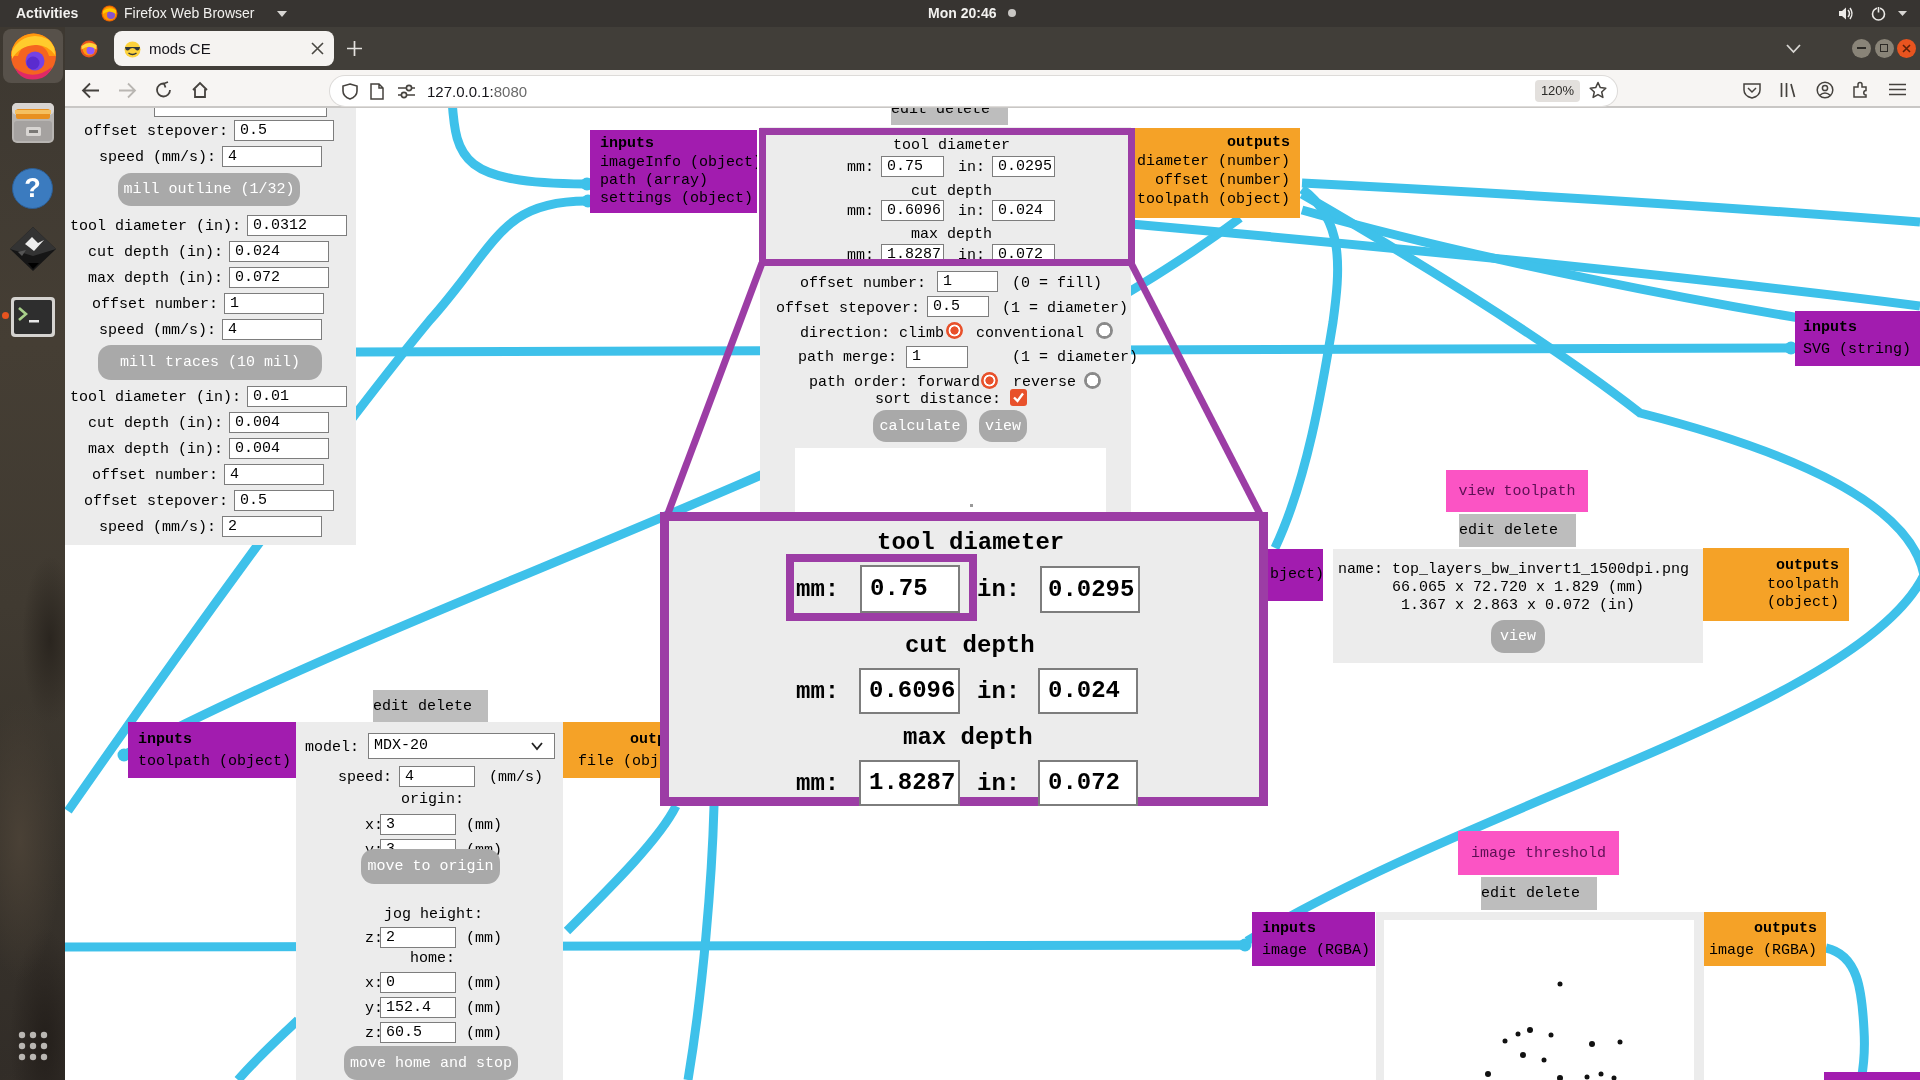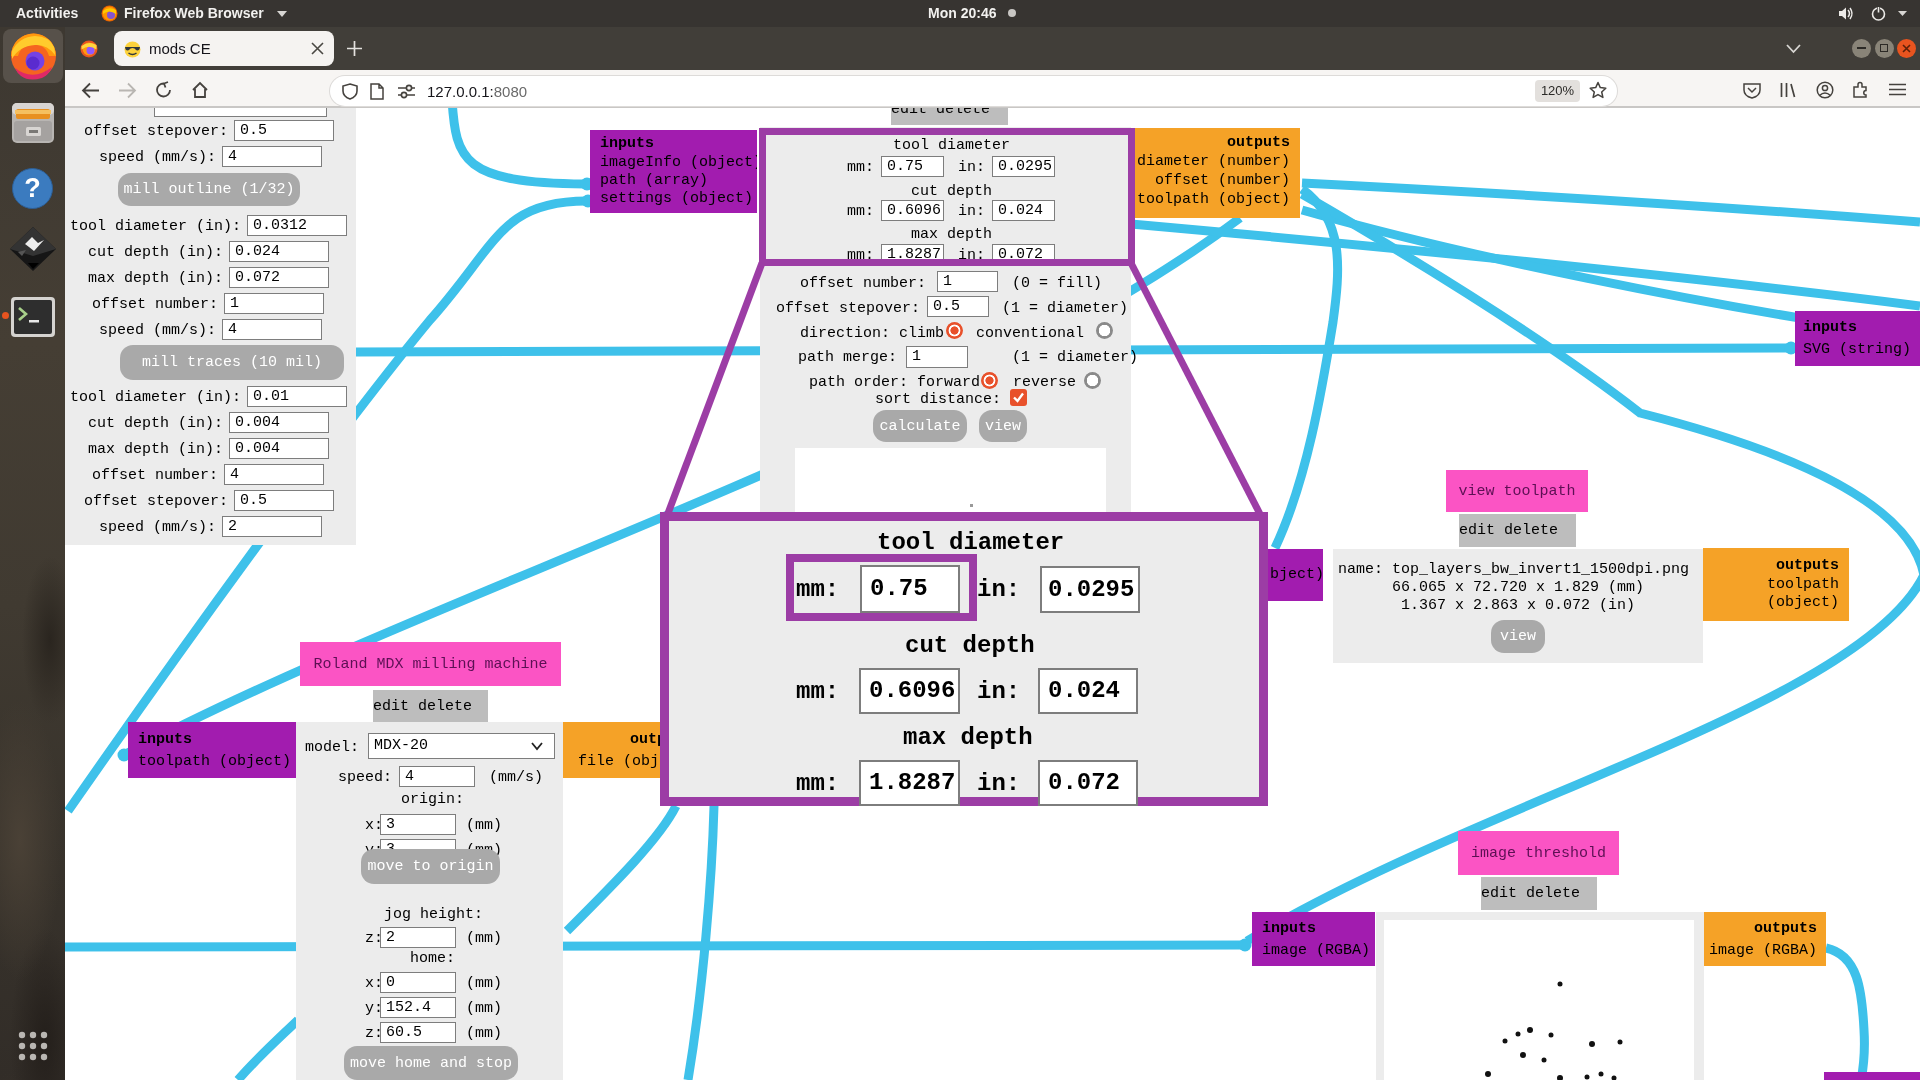--- a/index.html
+++ b/index.html
@@ -53,21 +53,21 @@
 <span class="t" style="left:70px;top:217px">tool diameter (in):</span>
     <div class="in" style="left:247px;top:215px;width:100px;height:21px">0.0312</div>
 <span class="t" style="left:88px;top:243px">cut depth (in):</span>
     <div class="in" style="left:229px;top:241px;width:100px;height:21px">0.024</div>
 <span class="t" style="left:88px;top:269px">max depth (in):</span>
     <div class="in" style="left:229px;top:267px;width:100px;height:21px">0.072</div>
 <span class="t" style="left:92px;top:295px">offset number:</span>
     <div class="in" style="left:224px;top:293px;width:100px;height:21px">1</div>
 <span class="t" style="left:99px;top:321px">speed (mm/s):</span>
     <div class="in" style="left:222px;top:319px;width:100px;height:21px">4</div>
-<div class="bt" style="left:120px;top:345px;width:224px;height:35px">mill traces (10 mil)</div>
+<div class="bt" style="left:98px;top:345px;width:224px;height:35px">mill traces (10 mil)</div>
 <span class="t" style="left:70px;top:388px">tool diameter (in):</span>
     <div class="in" style="left:247px;top:386px;width:100px;height:21px">0.01</div>
 <span class="t" style="left:88px;top:414px">cut depth (in):</span>
     <div class="in" style="left:229px;top:412px;width:100px;height:21px">0.004</div>
 <span class="t" style="left:88px;top:440px">max depth (in):</span>
     <div class="in" style="left:229px;top:438px;width:100px;height:21px">0.004</div>
 <span class="t" style="left:92px;top:466px">offset number:</span>
     <div class="in" style="left:224px;top:464px;width:100px;height:21px">4</div>
 <span class="t" style="left:84px;top:492px">offset stepover:</span>
     <div class="in" style="left:234px;top:490px;width:100px;height:21px">0.5</div>
@@ -146,21 +146,20 @@
 <div class="bt" style="left:1491px;top:620px;width:54px;height:33px">view</div>
 <div class="or" style="left:1703px;top:548px;width:146px;height:73px">
 <span class="t b" style="right:10px;top:8px">outputs</span>
 <span class="t" style="right:10px;top:27px">toolpath</span>
 <span class="t" style="right:10px;top:45px">(object)</span>
     </div>
 <div class="yl" style="left:1268px;top:549px;width:55px;height:52px">
 <span class="t" style="left:2px;top:16px">bject)</span>
     </div>
 
-<div class="pk" style="left:300px;top:642px;width:261px;height:44px">Roland MDX milling machine</div>
 <div class="ed" style="left:373px;top:690px;width:115px;height:32px">edit delete</div>
 <div class="pn" style="left:296px;top:722px;width:267px;height:358px"></div>
 <span class="t" style="left:305px;top:738px">model:</span>
 <div class="in" style="left:368px;top:733px;width:187px;height:26px;line-height:24px">MDX-20</div>
 <svg class="a" style="left:530px;top:741px" width="14" height="10">
       <path d="M2,2 L7,8 L12,2" stroke="#222" stroke-width="1.8" fill="none"></path>
     </svg>
 <span class="t" style="left:338px;top:768px">speed:</span>
     <div class="in" style="left:399px;top:766px;width:76px;height:21px">4</div>
     <span class="t" style="left:489px;top:768px">(mm/s)</span>
@@ -251,21 +250,21 @@
 <div class="a" style="left:786px;top:554px;width:191px;height:67px;box-sizing:border-box;border:8px solid #9c3da5"></div>
 
 <div class="a" style="left:0;top:0;width:1920px;height:27px;background:#373431"></div>
 <span class="a" style="left:16px;top:5px;color:#f2f1ef;font-size:14px;font-weight:700">Activities</span>
 <svg class="a" style="left:101px;top:5px" width="17" height="17">
       <circle cx="8.5" cy="8.5" r="8" fill="#e66000"></circle>
       <circle cx="8.5" cy="8.5" r="7" fill="#ff9500"></circle>
       <circle cx="10" cy="10" r="4" fill="#8555d0"></circle>
       <path d="M2,6 Q8,1 15,5 L15,9 Q8,4 2,9 Z" fill="#ffcb00"></path>
     </svg>
-<span class="a" style="left:124px;top:5px;color:#f2f1ef;font-size:14px;font-weight:700">Firefox Web Browser</span>
+<span class="a" style="left:124px;top:5px;color:#f2f1ef;font-size:14px;font-weight:400">Firefox Web Browser</span>
 <svg class="a" style="left:276px;top:10px" width="12" height="8">
       <path d="M1,1 L6,7 L11,1 Z" fill="#d8d6d3"></path>
     </svg>
 <span class="a" style="left:928px;top:5px;color:#f2f1ef;font-size:14px;font-weight:700">Mon 20:46</span>
 <span class="a" style="left:1008px;top:9px;width:8px;height:8px;border-radius:50%;background:#c8c6c3"></span>
 <svg class="a" style="left:1838px;top:6px" width="17" height="15">
       <path d="M1,5 L4,5 L8,1.5 L8,13.5 L4,10 L1,10 Z" fill="#eceae7"></path>
       <path d="M10,4 Q13,7.5 10,11 M12,2 Q16,7.5 12,13" stroke="#eceae7" stroke-width="1.5" fill="none"></path>
     </svg>
 <svg class="a" style="left:1871px;top:6px" width="15" height="15">

